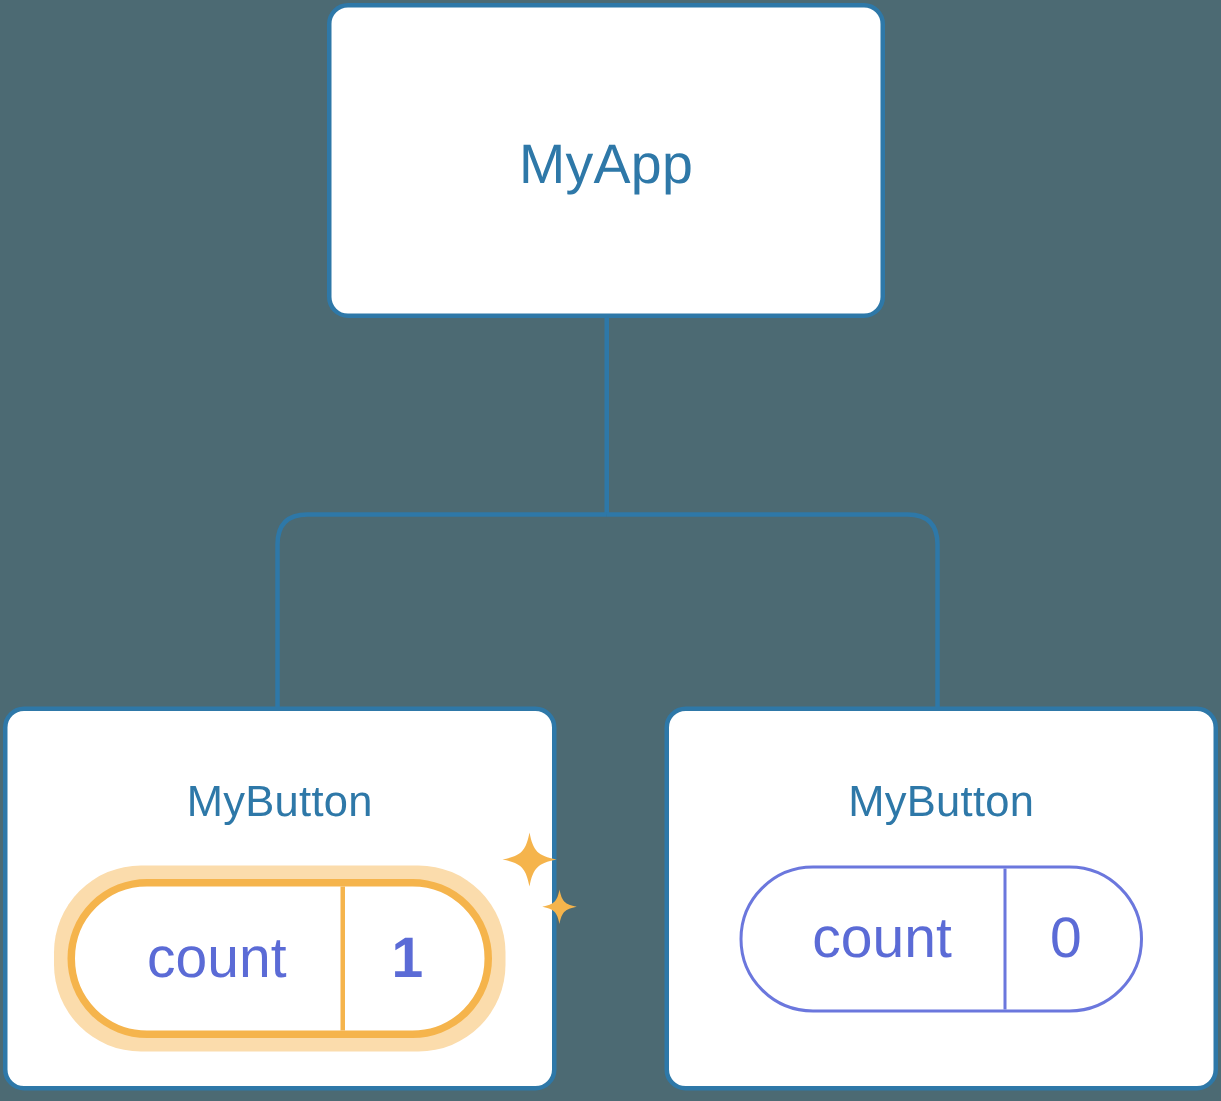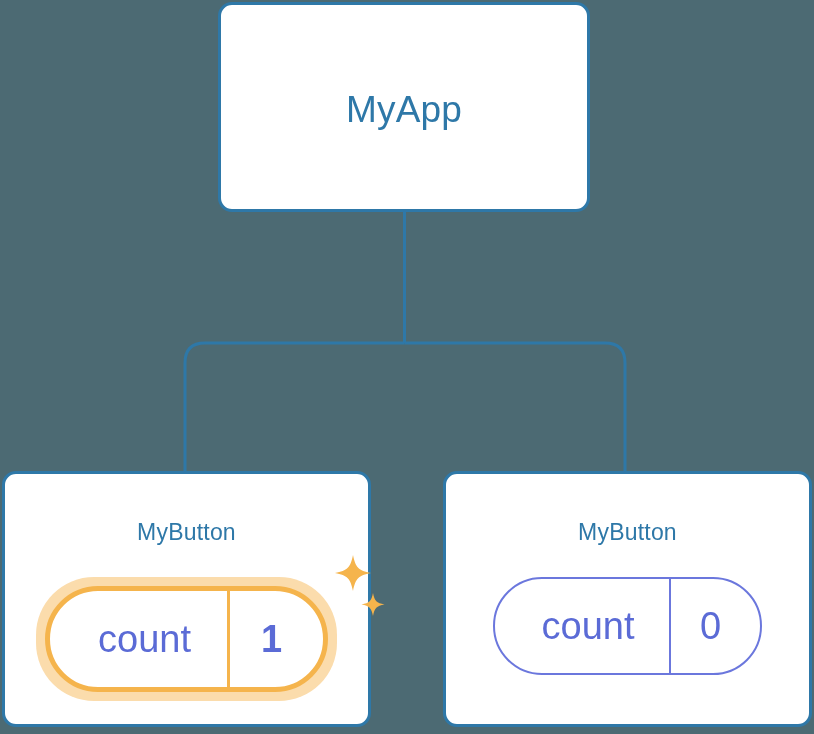--- a/index.html
+++ b/index.html
@@ -54,21 +54,21 @@
   #node-child-left {
     left: 2px; top: 471px;
     width: 369px; height: 256px;
   }
   #node-child-right {
     left: 443px; top: 471px;
     width: 369px; height: 256px;
   }
   .leaf .node-title {
     top: 45px;
-    font-size: 23px;
+    font-size: 29px;
   }
 
   
   .pill-wrap {
     position: absolute;
     left: 0; right: 0;
     top: 103px;
     display: flex;
     justify-content: center;
   }

